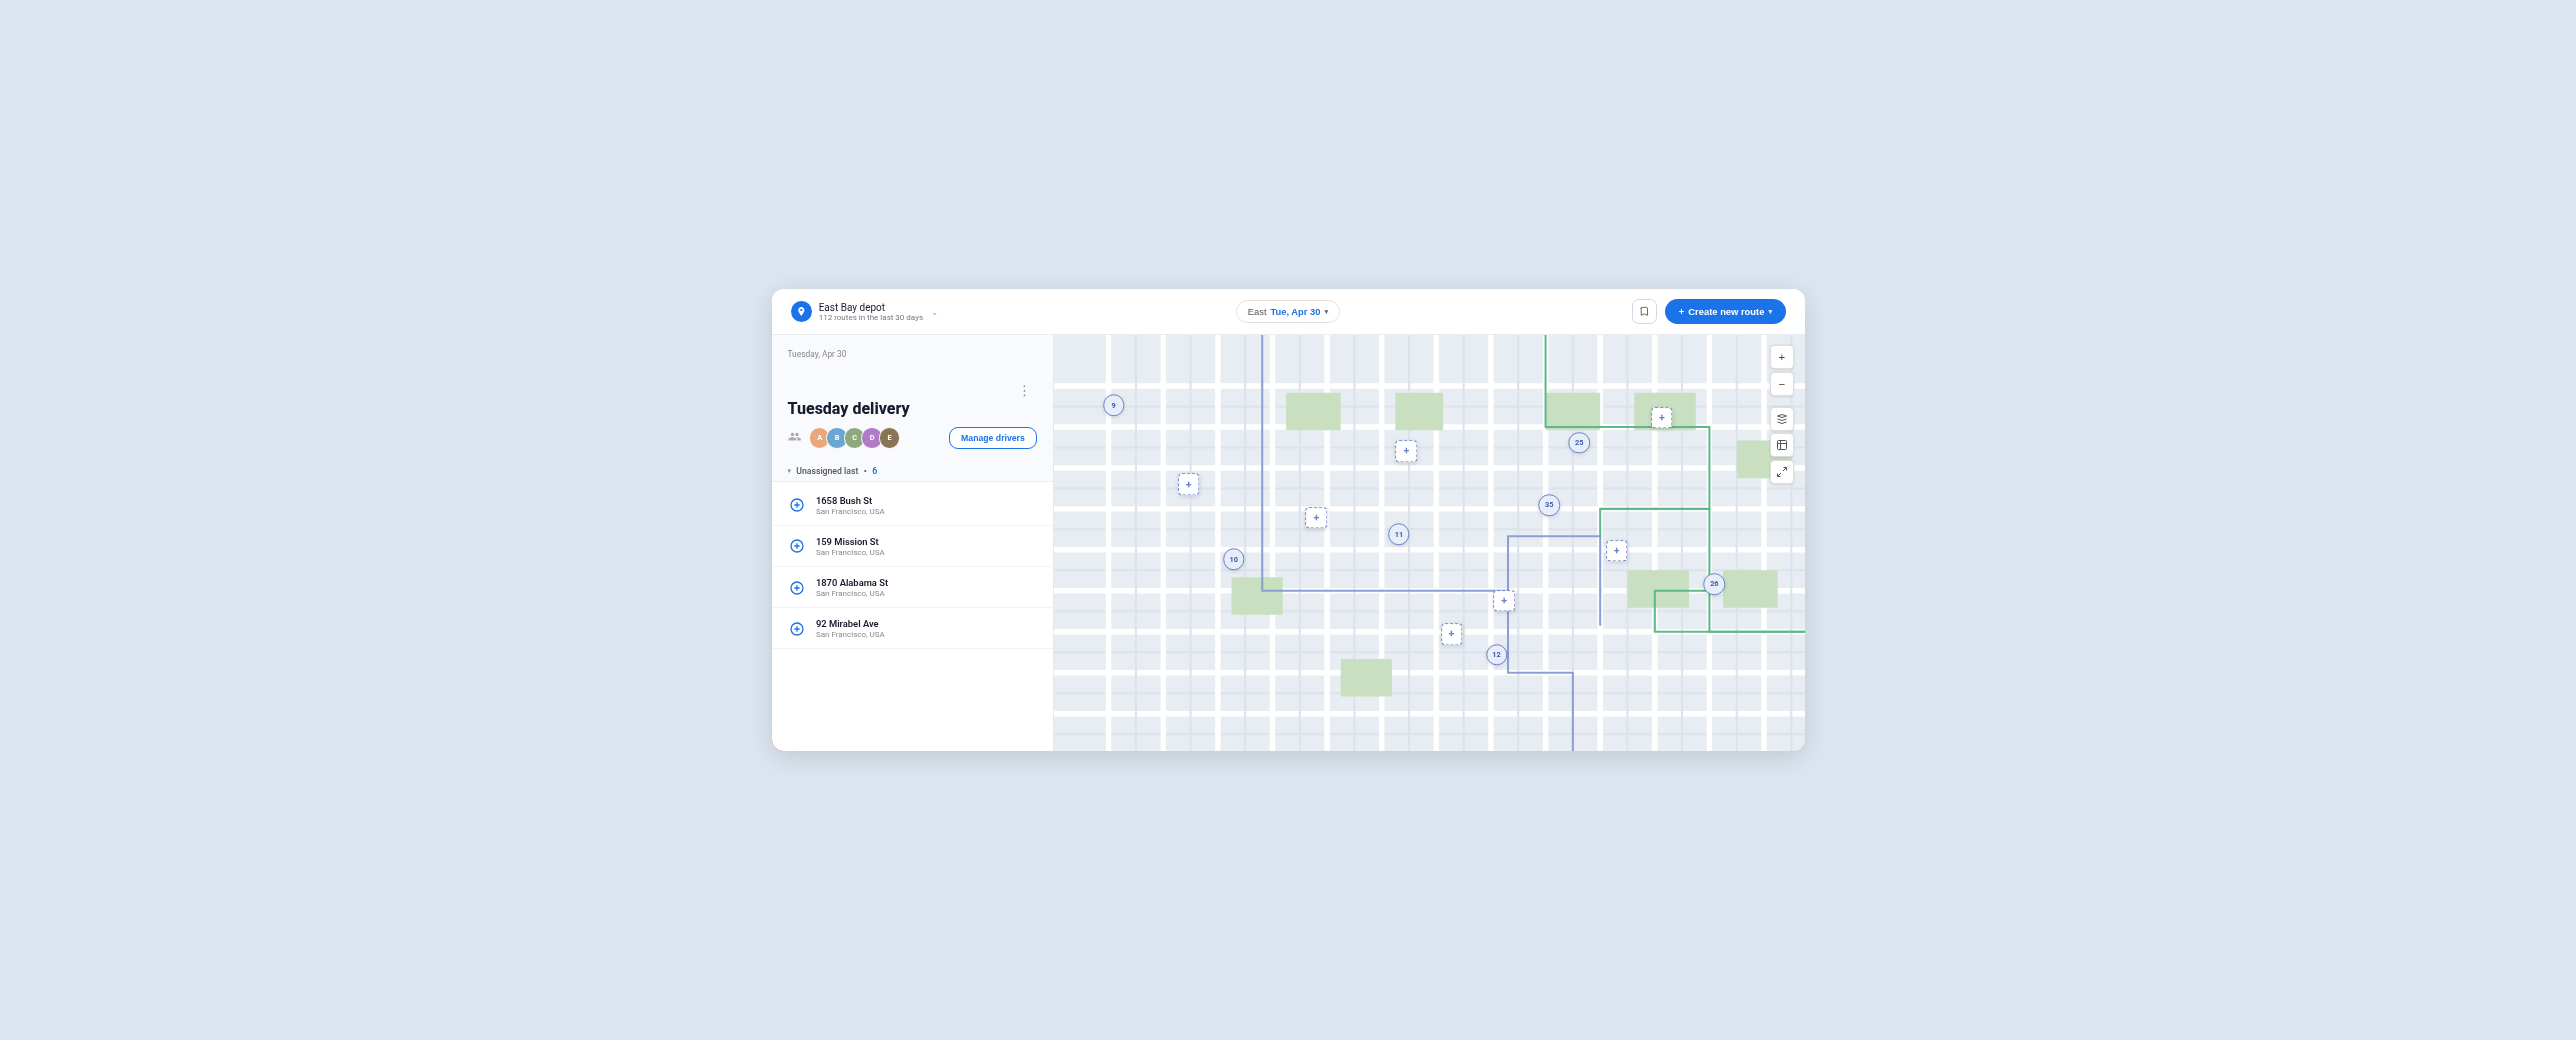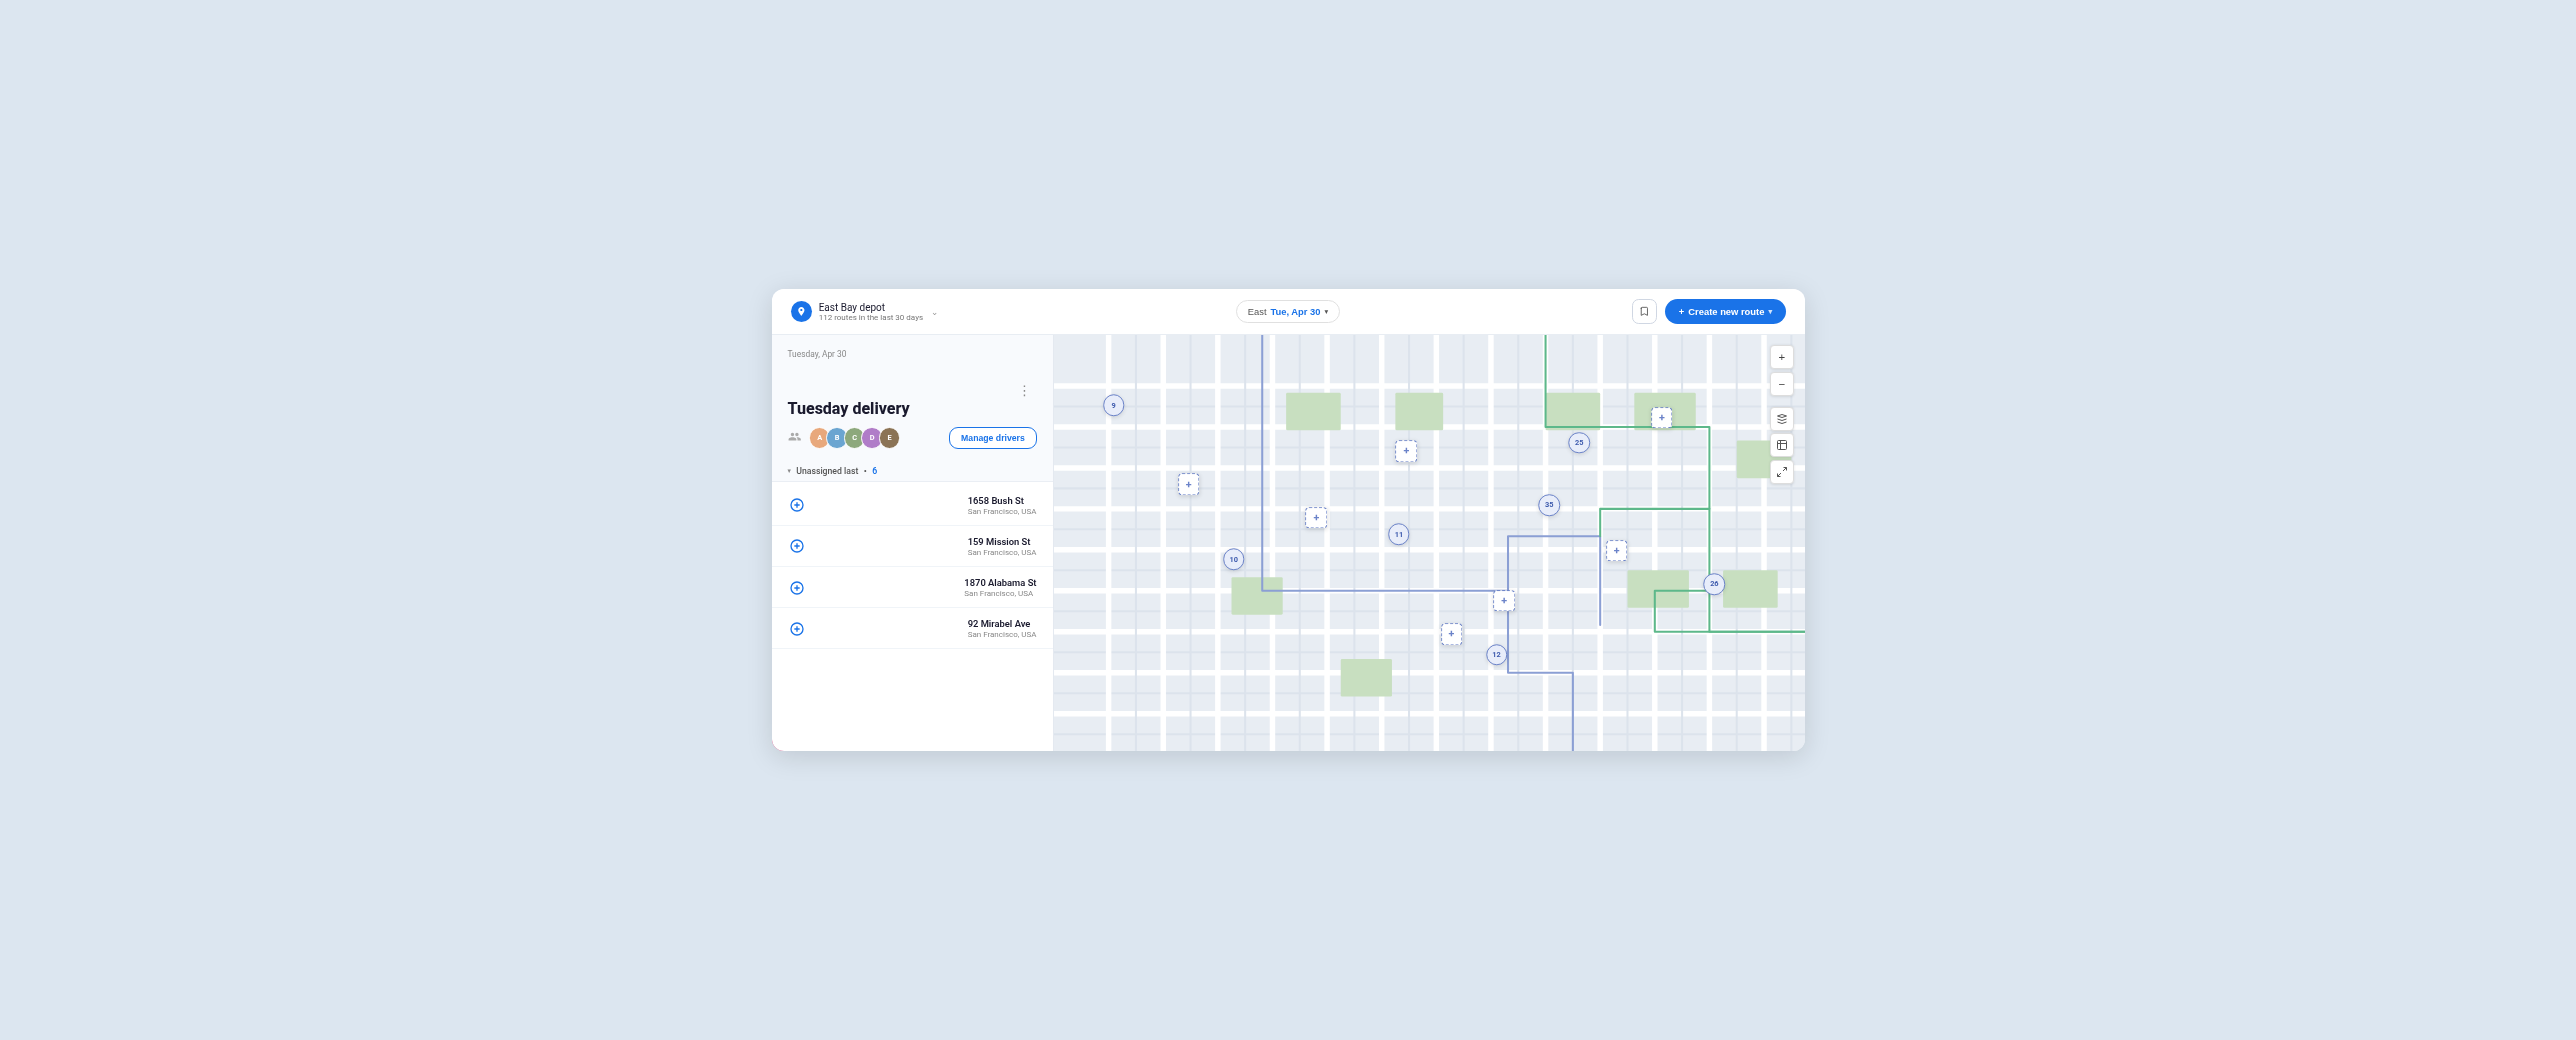--- a/index.html
+++ b/index.html
@@ -147,21 +147,20 @@
       overflow-y: auto;
       padding: 2.7px 0;
       background: #fff;
       border-top: 0.7px solid #eaeef4;
     }
     .stop-item {
       display: flex; align-items: flex-start; gap: 9.4px;
       padding: 9.4px 16px;
       border-bottom: 0.7px solid #f0f4f8;
       cursor: pointer;
-      justify-content: space-between;
     }
     .stop-pin-icon {
       width: 19px; height: 19px; flex-shrink: 0; margin-top: 1.3px;
       display: flex; align-items: center; justify-content: center;
     }
     .stop-pin-icon svg { width: 16px; height: 16px; }
     .stop-text { display: flex; flex-direction: column; }
     .stop-address { font-size: 9.4px; font-weight: 600; color: #1a1a2e; }
     .stop-city { font-size: 8px; color: #888; margin-top: 1.3px; }
 

